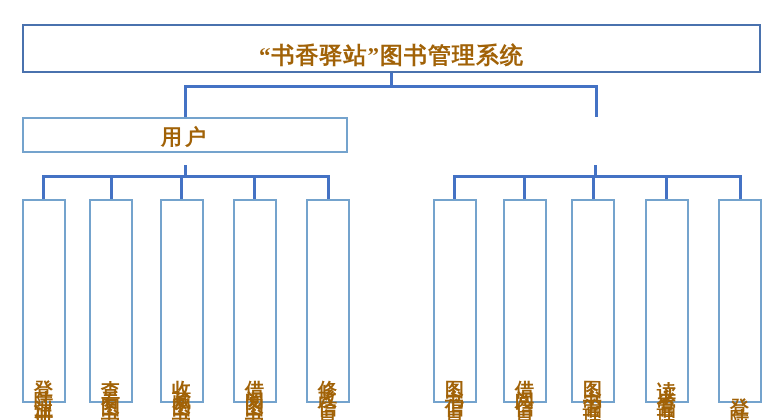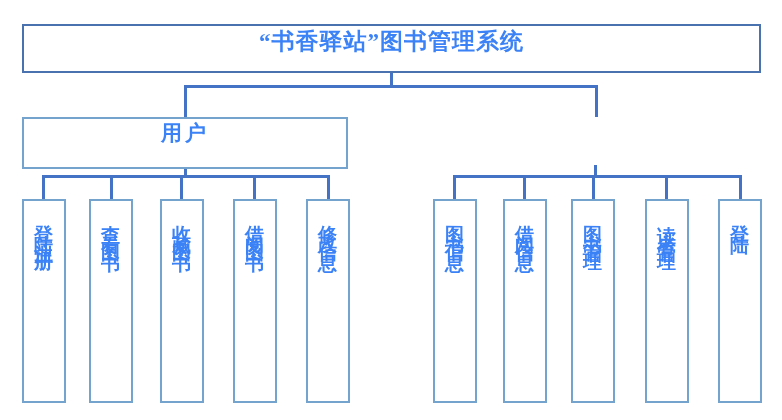--- a/index.html
+++ b/index.html
@@ -15,35 +15,35 @@
     width: 782px;
     height: 420px;
     background: #ffffff;
     overflow: hidden;
   }
 
   .node {
     position: absolute;
     background: #ffffff;
     display: flex;
-    align-items: flex-start;
+    align-items: flex-end;
     justify-content: center;
-    color: #3b82f6;
+    color: #a16207;
   }
 
   .root-node {
     left: 22px; top: 24px; width: 739px; height: 49px;
     border: 2px solid #4a72ae;
     font-size: 23px;
     font-weight: bold;
     letter-spacing: 1px;
   }
 
   .branch-node {
-    top: 117px; height: 52px;
+    top: 117px; height: 36px;
     border: 2px solid #74a3cd;
     font-size: 21px;
     font-weight: bold;
     letter-spacing: 3px;
   }
   .branch-user  { left: 22px;  width: 326px; }
   .branch-admin { left: 433px; width: 327px; }
 
   .leaf-node {
     top: 199px; width: 44px; height: 204px;

